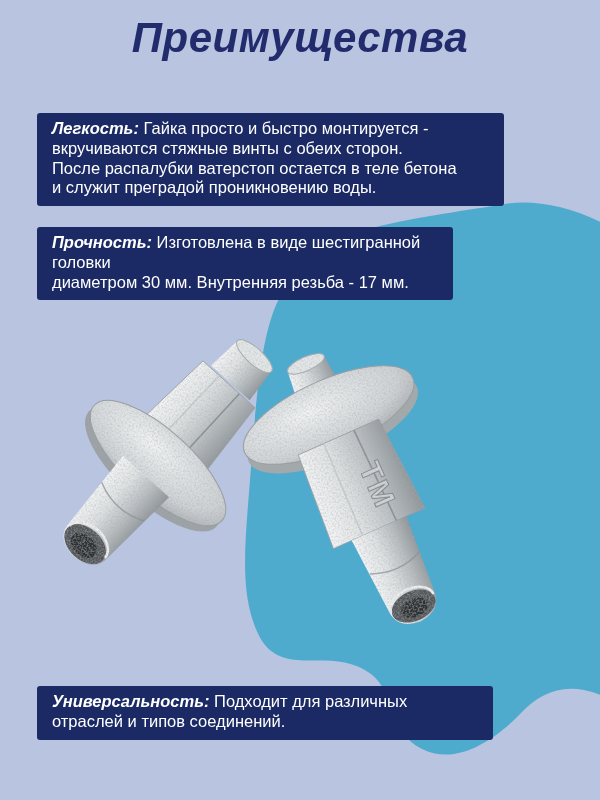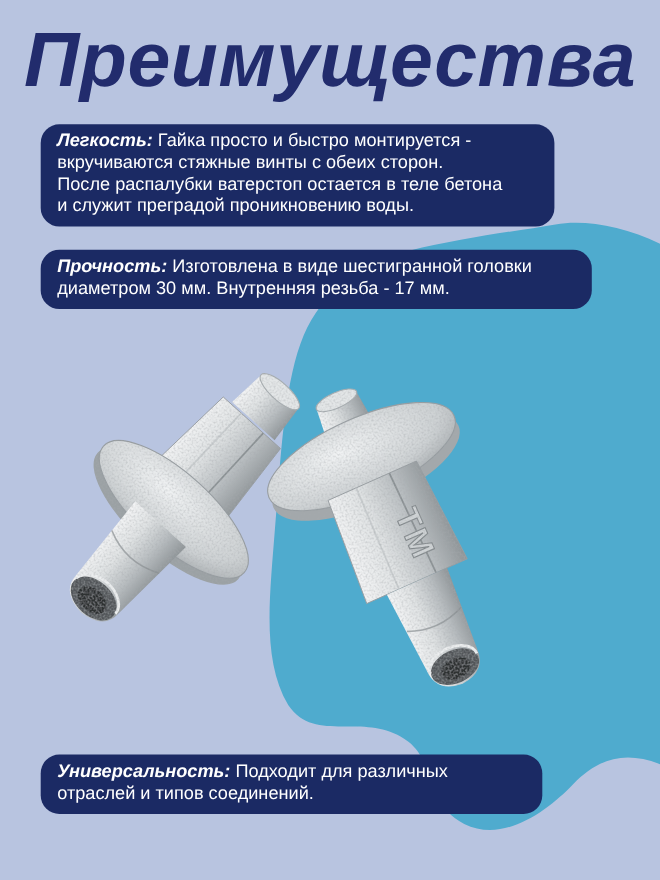--- a/index.html
+++ b/index.html
@@ -5,33 +5,33 @@
   html,body{margin:0;padding:0;background:#e8e8e8;}
   .stage{
     position:relative;width:600px;height:800px;overflow:hidden;
     background:var(--background,#b8c4e0);
     font-family:"Liberation Sans",sans-serif;
   }
   svg.bg{position:absolute;left:0;top:0;}
   .blob{fill:var(--blob,#4fabce);}
   .page-title{
     position:absolute;top:14px;left:0;width:100%;margin:0;
-    text-align:center;font-size:70px;line-height:1.15;
+    text-align:center;font-size:42px;line-height:1.15;
     font-weight:bold;font-style:italic;letter-spacing:.5px;
     color:var(--title-text,#222c6d);
   }
   .card{
     position:absolute;left:37px;box-sizing:border-box;
     background:var(--panel,#1b2a64);color:var(--panel-text,#ffffff);
-    border-radius:17px;padding:6px 15px 8px 15px;
+    border-radius:3px;padding:6px 15px 8px 15px;
     font-size:16.5px;line-height:1.2;white-space:pre-line;
   }
   .card .lbl{font-weight:bold;font-style:italic;}
   .card1{top:113px;width:467px;}
-  .card2{top:227px;width:501px;}
+  .card2{top:227px;width:416px;}
   .card3{top:686px;width:456px;}
 </style>
 </head>
 <body>
 
 <div class="stage">
 
   <svg class="bg" width="600" height="800" viewBox="0 0 600 800">
     <defs>
       <linearGradient id="gmH" x1="0" y1="0" x2="1" y2="0">

